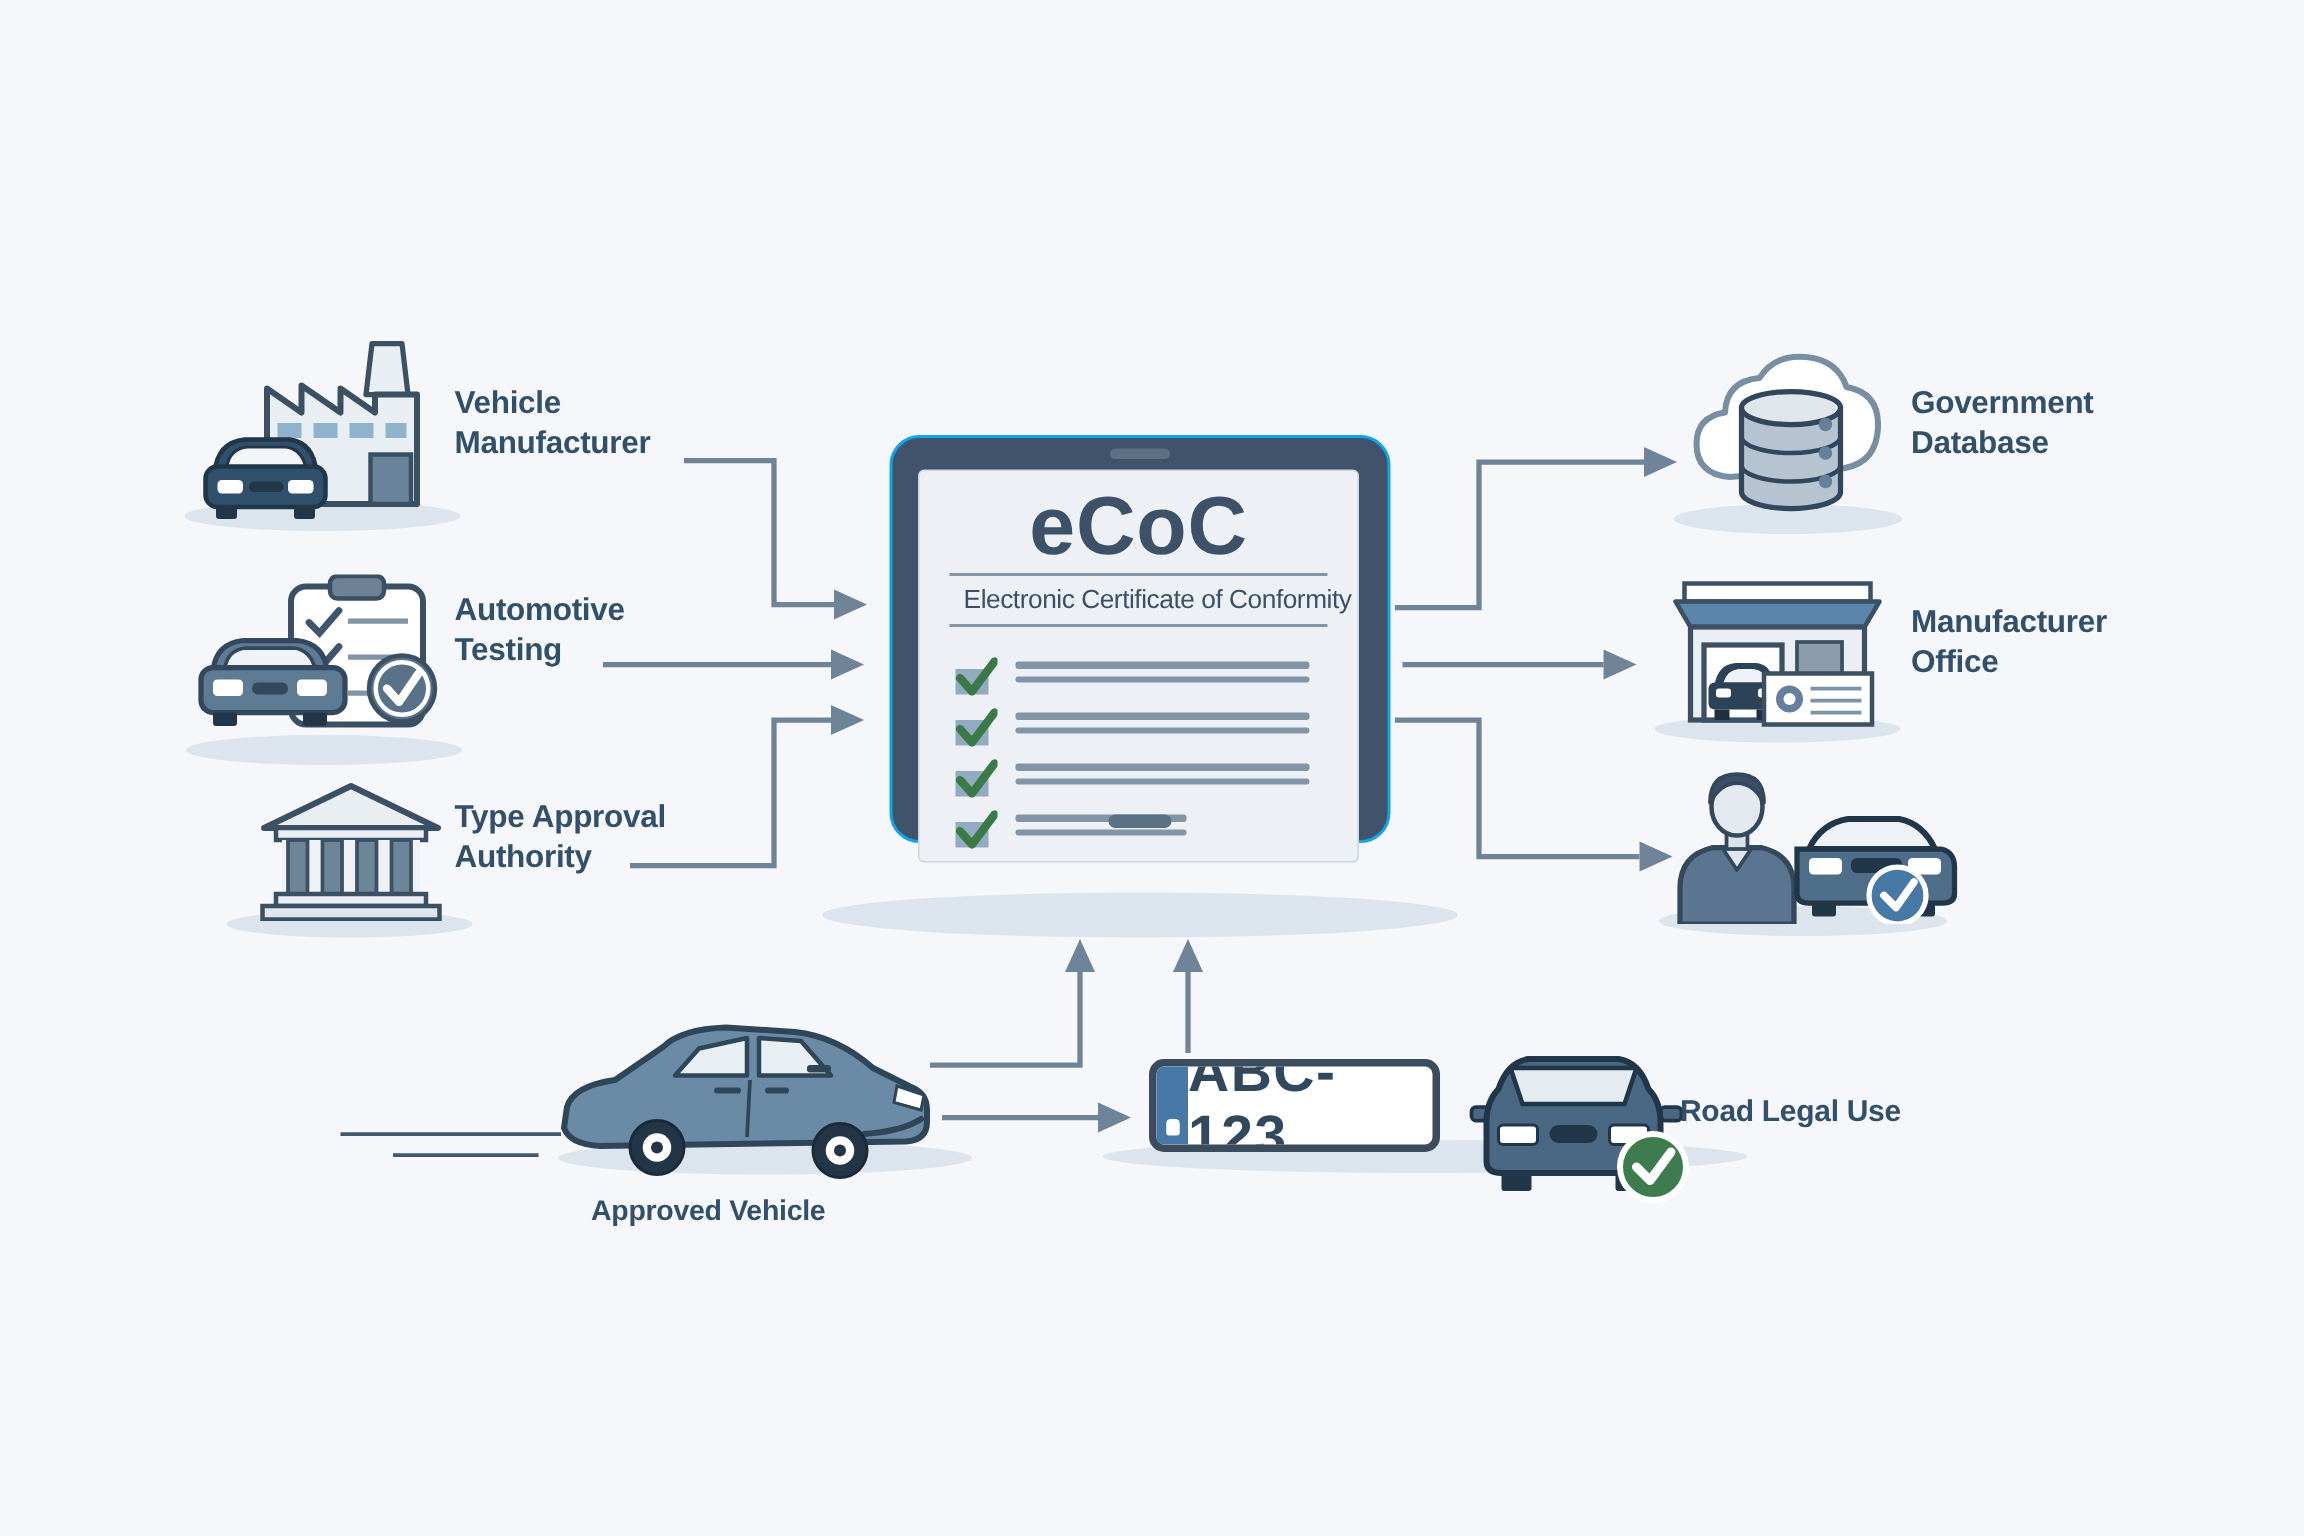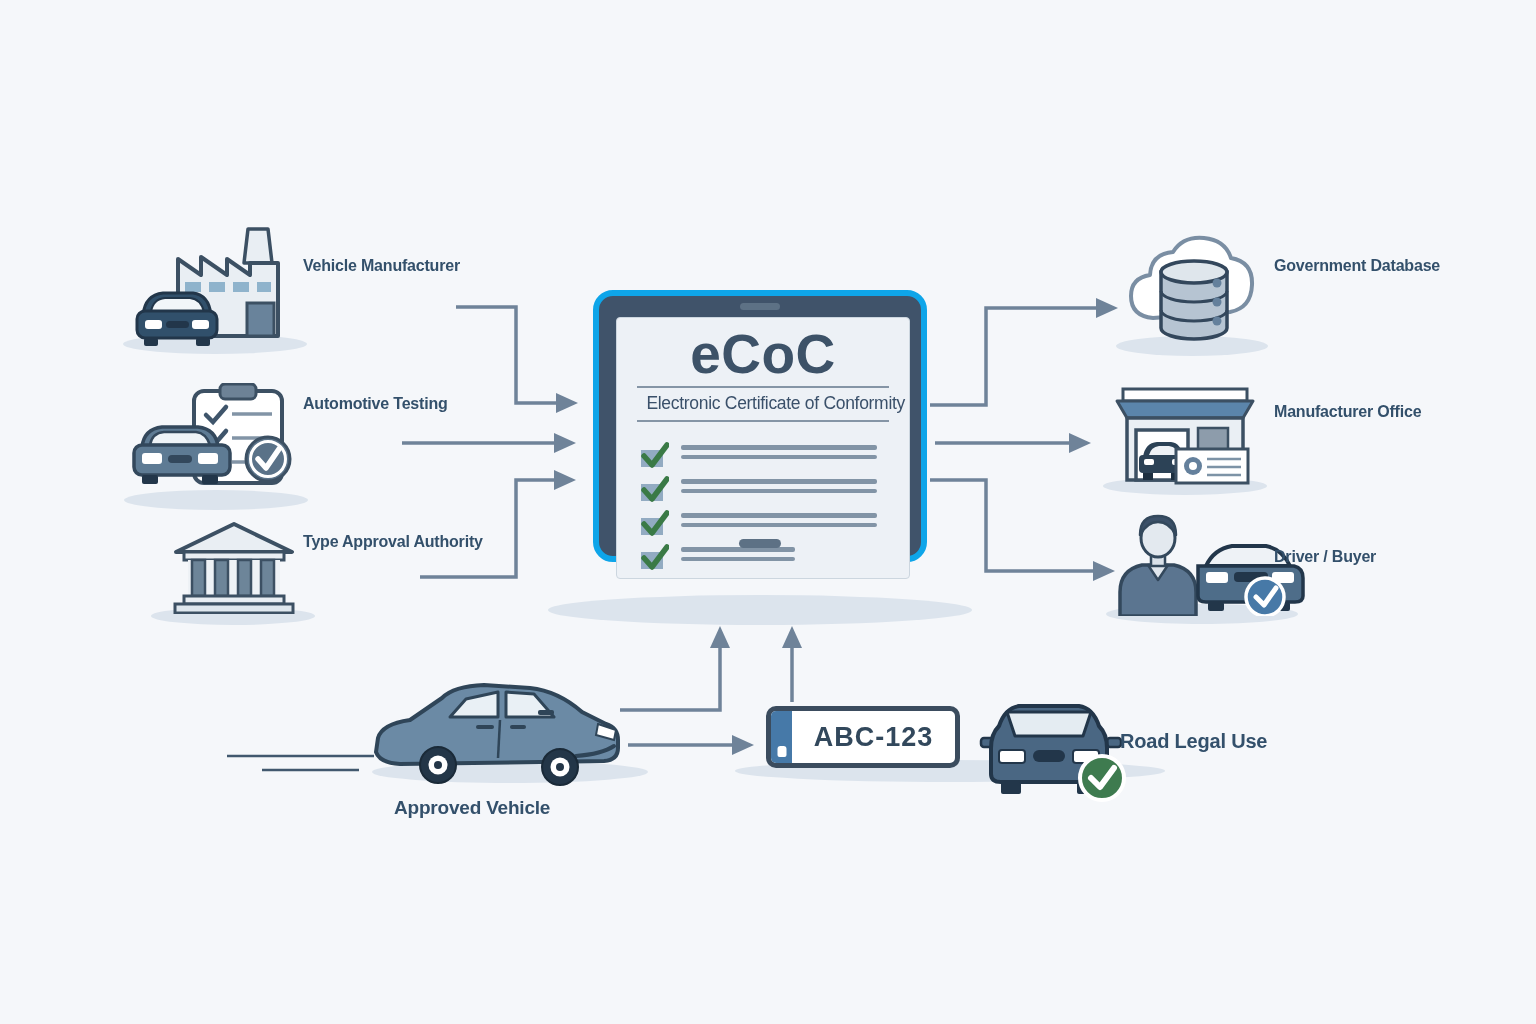--- a/index.html
+++ b/index.html
@@ -11,27 +11,27 @@
   svg{display:block;}
   .abs{position:absolute;}
   
   #wires{position:absolute;left:0;top:0;pointer-events:none;}
   .wire{fill:none;stroke:#6f8399;stroke-width:3.5px;}
   .thin{stroke:#41586e;stroke-width:2.5px;}
   .head{fill:#6f8399;stroke:none;}
   .shadow{fill:#dce4ed;}
   
   .label{
-    position:absolute;font-weight:bold;font-size:16px;line-height:1.28;
+    position:absolute;font-weight:bold;font-size:21px;line-height:1.28;
     color:#33506b;letter-spacing:-0.2px;
   }
   
   #tablet{
     position:absolute;left:593px;top:290px;width:334px;height:272px;
-    background:#40536a;border:6px solid #0ea5e9;border-radius:20px;
+    background:#40536a;border:2px solid #0ea5e9;border-radius:20px;
     box-sizing:border-box;
   }
   #tablet .speaker{
     position:absolute;top:7px;left:50%;transform:translateX(-50%);
     width:40px;height:7px;border-radius:4px;background:#5d7185;
   }
   #tablet .homebtn{
     position:absolute;bottom:8px;left:50%;transform:translateX(-50%);
     width:42px;height:9px;border-radius:5px;background:#5d7185;
   }
@@ -63,21 +63,21 @@
   }
   #plate .band{
     width:21px;background:#4679a8;position:relative;flex:0 0 auto;
   }
   #plate .band .emblem{
     position:absolute;bottom:6px;left:50%;transform:translateX(-50%);
     width:9px;height:11px;background:#fff;border-radius:3px 3px 2px 2px;
   }
   #plate .plate-text{
     flex:1;display:flex;align-items:center;justify-content:center;
-    font-weight:bold;font-size:27px;color:#32485c;letter-spacing:1px;
+    font-weight:bold;font-size:38px;color:#32485c;letter-spacing:1px;
   }
 </style>
 </head>
 <body>
 
 <div id="canvas">
 
   <svg id="wires" width="1536" height="1024">
 
     <ellipse class="shadow" cx="215" cy="344" rx="92" ry="10"></ellipse>
@@ -283,21 +283,20 @@
     <path d="M94,58 Q102,41 120,38 L154,38 Q170,41 178,58 Z" fill="#eef2f6" stroke="#22364a" stroke-width="4" stroke-linejoin="round"></path>
     <path d="M86,58 H182 Q191,60 191,70 V88 Q191,94 183,94 H94 Q86,94 86,88 Z" fill="#4e6d89" stroke="#22364a" stroke-width="3.5"></path>
     <rect x="94" y="64" width="22" height="11" rx="3" fill="#fff"></rect>
     <rect x="160" y="64" width="22" height="11" rx="3" fill="#fff"></rect>
     <rect x="122" y="64" width="34" height="10" rx="4" fill="#22364a"></rect>
     <rect x="96" y="94" width="16" height="9" rx="2" fill="#22364a"></rect>
     <rect x="162" y="94" width="16" height="9" rx="2" fill="#22364a"></rect>
     <circle cx="153" cy="89" r="19" fill="#4779a7" stroke="#fff" stroke-width="3.5"></circle>
     <polyline points="144,89 152,97 164,80" fill="none" stroke="#fff" stroke-width="5" stroke-linecap="round" stroke-linejoin="round"></polyline>
   </svg>
-  <div class="label" style="left:1274px;top:547px;width:230px">Driver / Buyer</div>
 
   <svg class="abs" style="left:362px;top:668px" width="265" height="118" viewBox="0 0 265 118">
     <path d="M16,70 Q20,56 48,52 L80,30 Q92,18 122,17 L168,20 Q196,23 220,44 L244,56 Q256,60 256,72 L256,80 Q256,92 242,93 L38,96 Q18,95 14,84 Z" fill="#6b8aa5" stroke="#2f4558" stroke-width="4" stroke-linejoin="round"></path>
     <polygon points="88,49 104,31 136,24 136,49" fill="#e9f0f5" stroke="#2f4558" stroke-width="3" stroke-linejoin="round"></polygon>
     <polygon points="144,24 172,26 192,49 144,49" fill="#e9f0f5" stroke="#2f4558" stroke-width="3" stroke-linejoin="round"></polygon>
     <rect x="176" y="42" width="16" height="5" rx="2" fill="#2f4558"></rect>
     <line x1="138" y1="52" x2="136" y2="90" stroke="#2f4558" stroke-width="2.5"></line>
     <rect x="114" y="57" width="18" height="4" rx="2" fill="#2f4558"></rect>
     <rect x="148" y="57" width="16" height="4" rx="2" fill="#2f4558"></rect>
     <polygon points="236,56 254,62 252,72 234,67" fill="#fff" stroke="#2f4558" stroke-width="2"></polygon>

